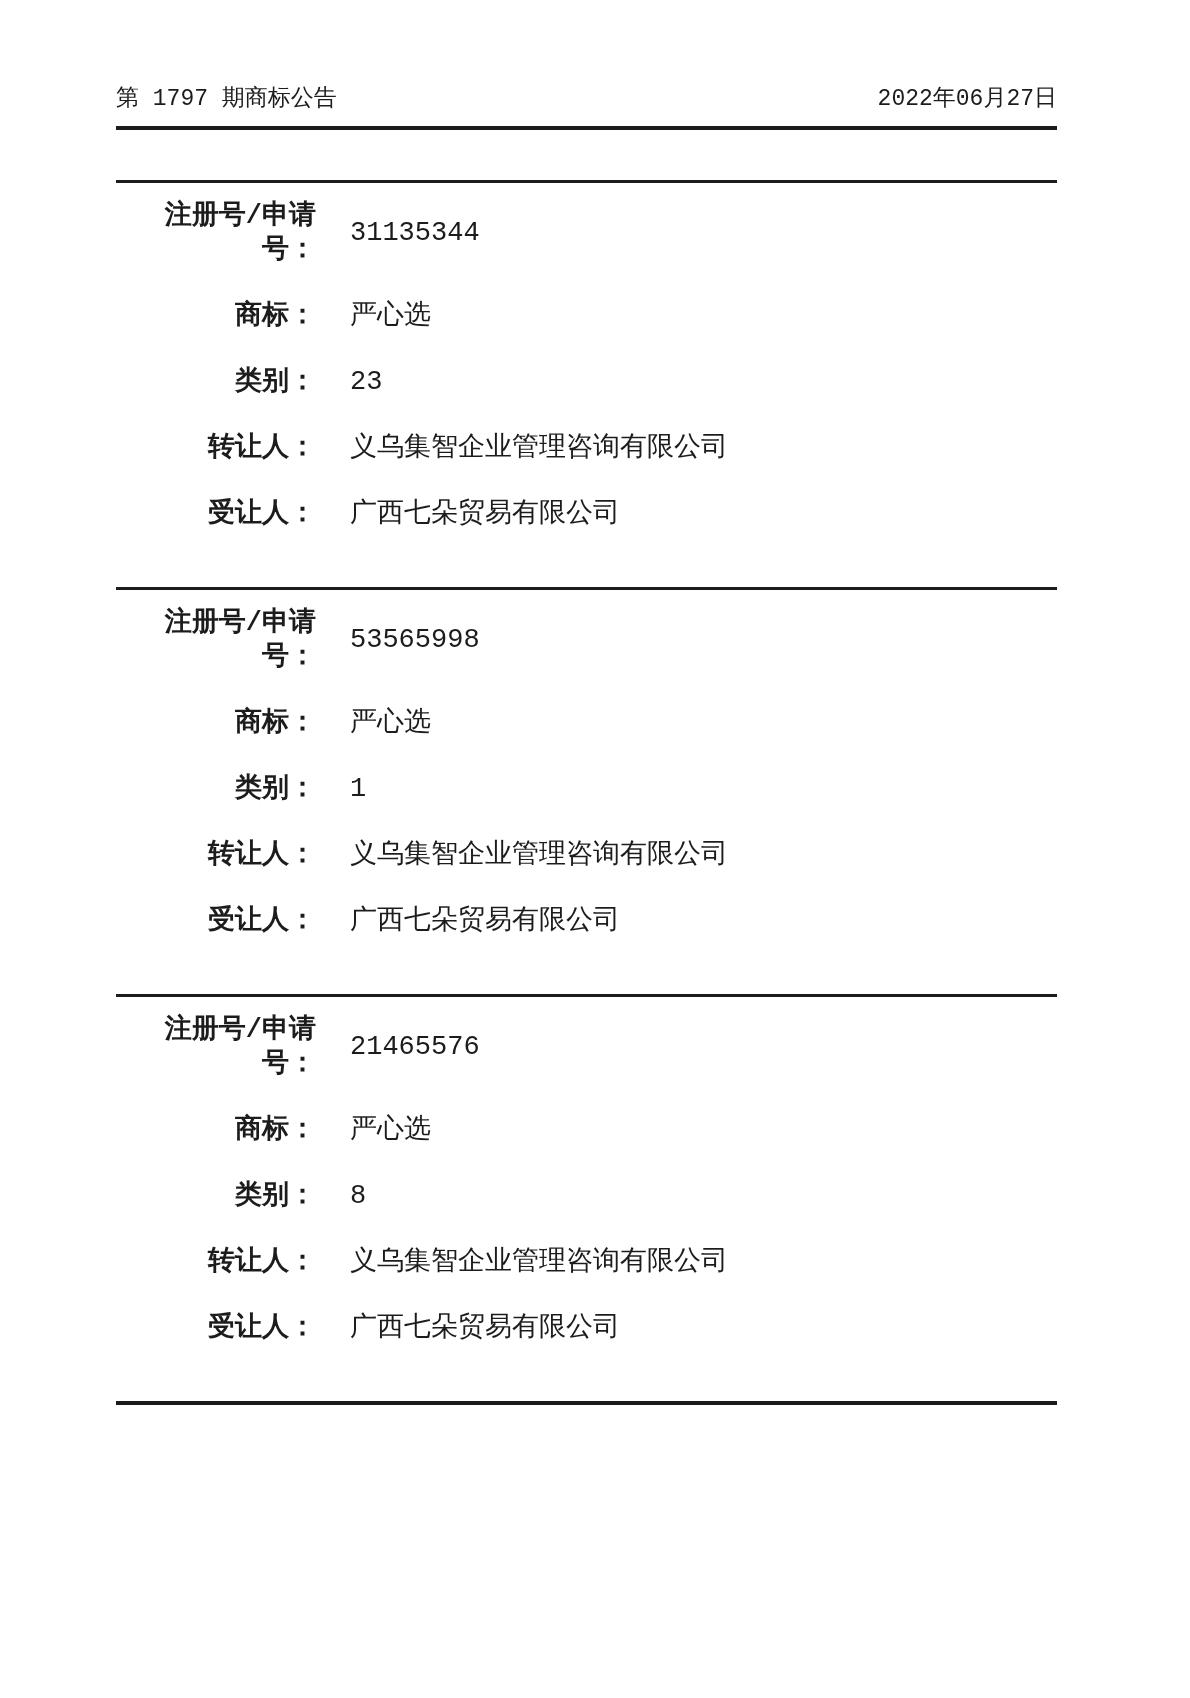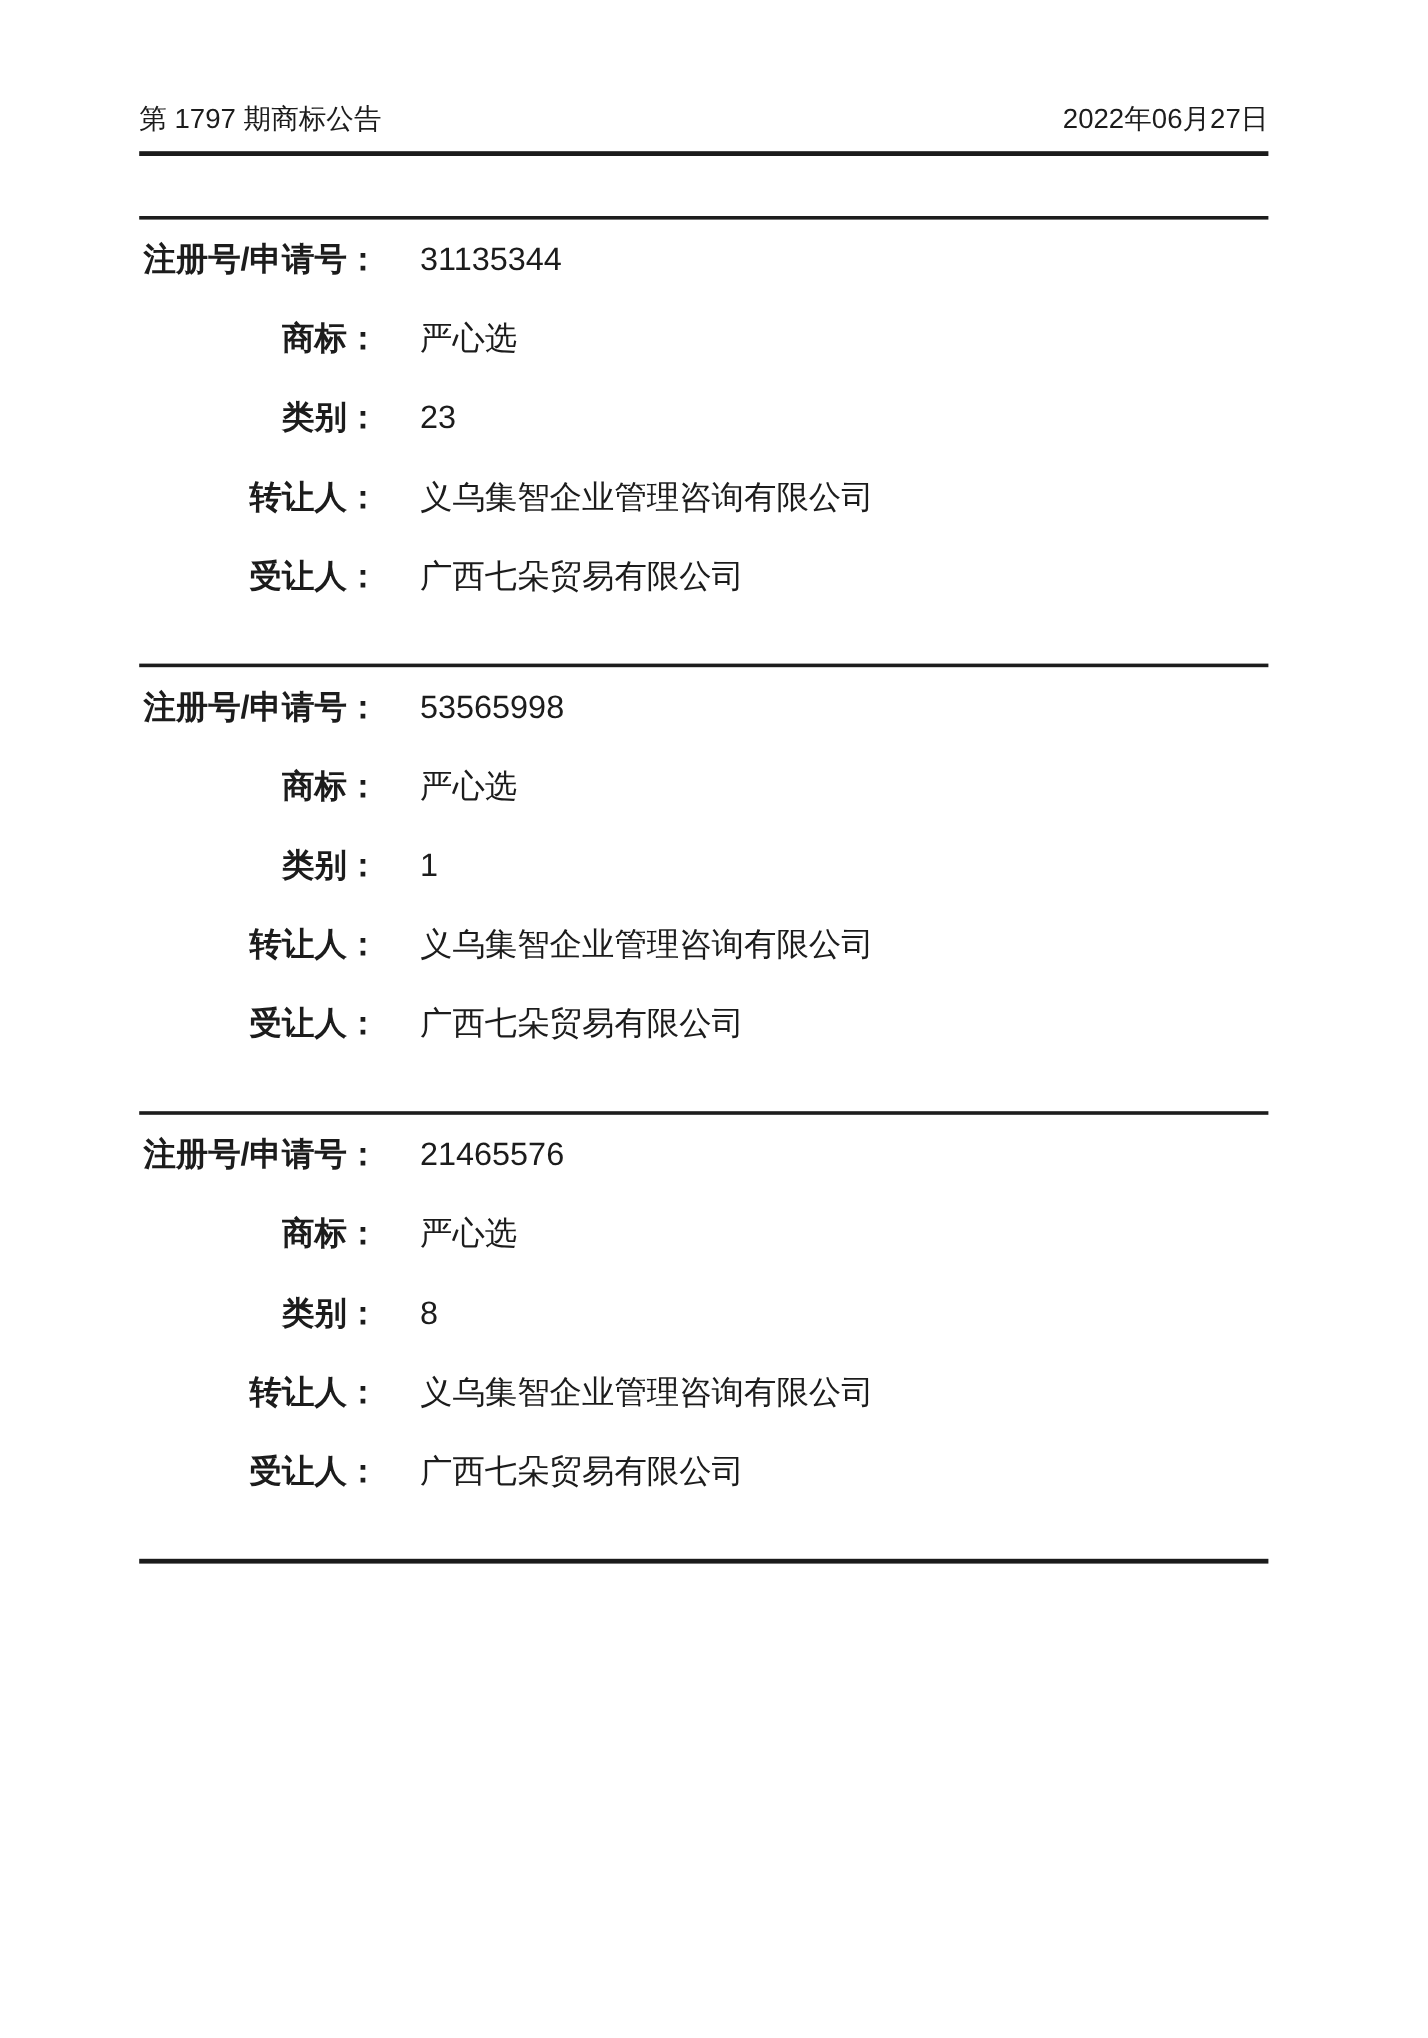--- a/index.html
+++ b/index.html
@@ -4,21 +4,21 @@
 <style>
   html, body { margin: 0; padding: 0; background: #ffffff; }
   .page {
     position: relative;
     width: 1152px;
     height: 1698px;
     margin: 0 auto;
     background: #ffffff;
     box-sizing: border-box;
     padding: 86px 114px 0 97px;
-    font-family: Liberation Sans, sans-serif;
+    font-family: Liberation Mono, monospace;
     color: #1c1c1c;
     overflow: hidden;
   }
   .page-header {
     display: flex;
     justify-content: space-between;
     align-items: baseline;
     font-size: 23px;
     line-height: 26px;
   }
@@ -43,21 +43,21 @@
     text-indent: 2em;
     margin: 58px 0 0 0;
   }
   .records { margin-top: 50px; }
   .record {
     border-top: 3px solid #1d1d1d;
     padding: 16px 0 56px 0;
   }
   .row {
     display: flex;
-    align-items: flex-start;
+    align-items: center;
     line-height: 34px;
     margin-bottom: 32px;
   }
   .row:last-child { margin-bottom: 0; }
   .field-label {
     width: 200px;
     min-width: 200px;
     text-align: right;
     font-weight: bold;
     font-size: 27px;

